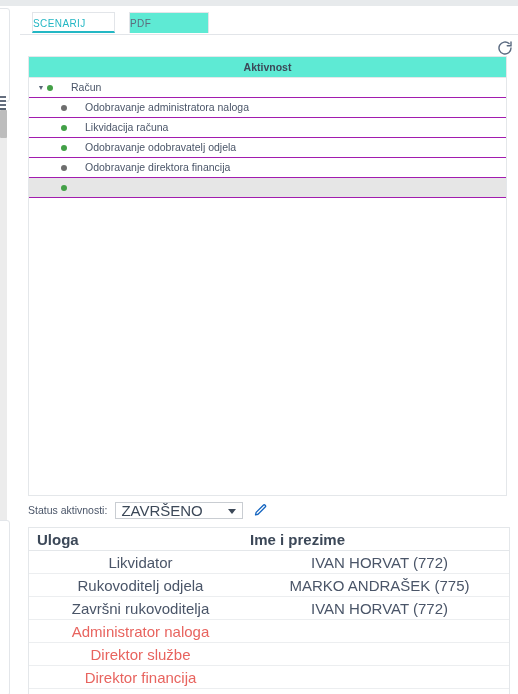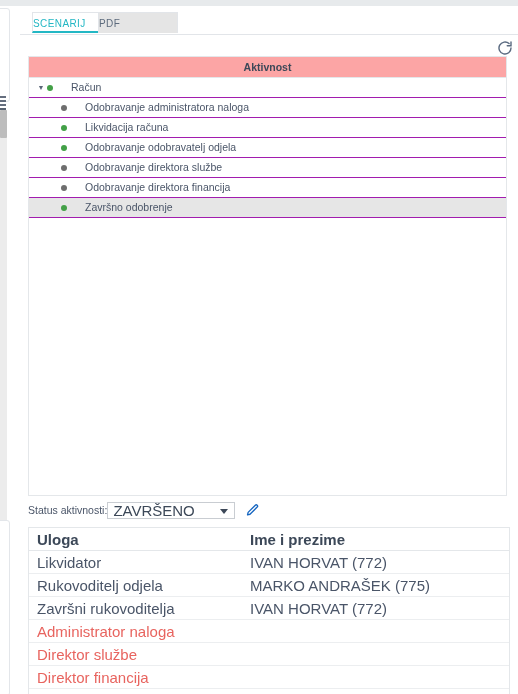--- a/index.html
+++ b/index.html
@@ -99,23 +99,23 @@
   }
   .tab.active {
     left: 12px;
     width: 83px;
     background: #ffffff;
     color: #23b7c4;
     border-color: #e2e5e9;
     border-bottom: 2px solid #23b7c4;
   }
   .tab.inactive {
-    left: 78px;
+    left: 109px;
     width: 80px;
-    background: #e5e5e5;
+    background: #5eead4;
     color: #5d6b7d;
   }
 
   
   .toolbar {
     position: relative;
     height: 26px;
   }
   .refresh-btn {
     position: absolute;
@@ -140,21 +140,21 @@
     overflow: hidden;
   }
   .act-header {
     height: 20px;
     line-height: 20px;
     text-align: center;
     font-weight: bold;
     font-size: 10.5px;
     color: #3c4858;
     border-bottom: 1px solid #e4e7ea;
-    background: #fca5a5;
+    background: #5eead4;
   }
   .act-row {
     height: 19px;
     line-height: 19px;
     border-bottom: 1px solid #a21caf;
     font-size: 10.5px;
     color: #4a5568;
     display: flex;
     align-items: center;
     cursor: pointer;
@@ -188,20 +188,21 @@
     left: 8px;
     top: 494px;
     width: 479px;
     height: 20px;
     display: flex;
     align-items: center;
   }
   .status-label {
     font-size: 10.5px;
     color: #4a5568;
+    margin-right: 8px;
   }
   .status-select {
     position: relative;
     width: 128px;
     height: 17px;
     border: 1px solid #c9cdd2;
     background: #ffffff;
     box-sizing: border-box;
     display: flex;
     align-items: center;
@@ -259,21 +260,21 @@
     overflow: hidden;
     white-space: nowrap;
   }
   .col-name {
     flex: 1;
     padding-left: 6px;
     box-sizing: border-box;
     overflow: hidden;
     white-space: nowrap;
   }
-  .roles-row { color: #4a5568; cursor: pointer; }
+  .roles-row { color: #4a5568; cursor: pointer; text-align: center; }
   .roles-row.missing .col-role,
   .roles-row.missing .col-name { color: #e8645f; }
   .roles-row.blank { height: 22px; }
 </style>
 </head>
 <body>
 
 <div class="top-strip"></div>
 
 <div class="left-edge-panel"></div>
@@ -318,31 +319,25 @@
           <span class="act-label">Likvidacija računa</span>
         </div>
         <div class="act-row child">
           <span class="act-caret empty">▼</span>
           <span class="act-dot green"></span>
           <span class="act-label">Odobravanje odobravatelj odjela</span>
         </div>
         <div class="act-row child">
           <span class="act-caret empty">▼</span>
           <span class="act-dot gray"></span>
-          <span class="act-label">Odobravanje direktora službe</span>
-        </div>
-        <div class="act-row child">
-          <span class="act-caret empty">▼</span>
-          <span class="act-dot gray"></span>
           <span class="act-label">Odobravanje direktora financija</span>
         </div>
         <div class="act-row child selected">
           <span class="act-caret empty">▼</span>
           <span class="act-dot green"></span>
-          <span class="act-label">Završno odobrenje</span>
         </div>
       </div>
   </div>
 
   <div class="status-row">
     <span class="status-label">Status aktivnosti:</span>
     <div class="status-select">
       <span class="status-select-value">ZAVRŠENO</span>
       <span class="status-caret"></span>
     </div>

